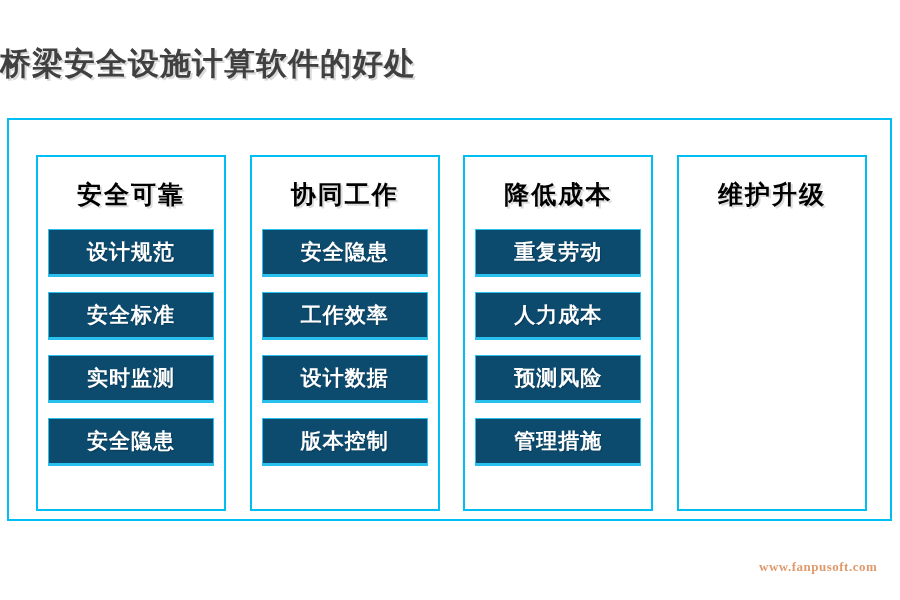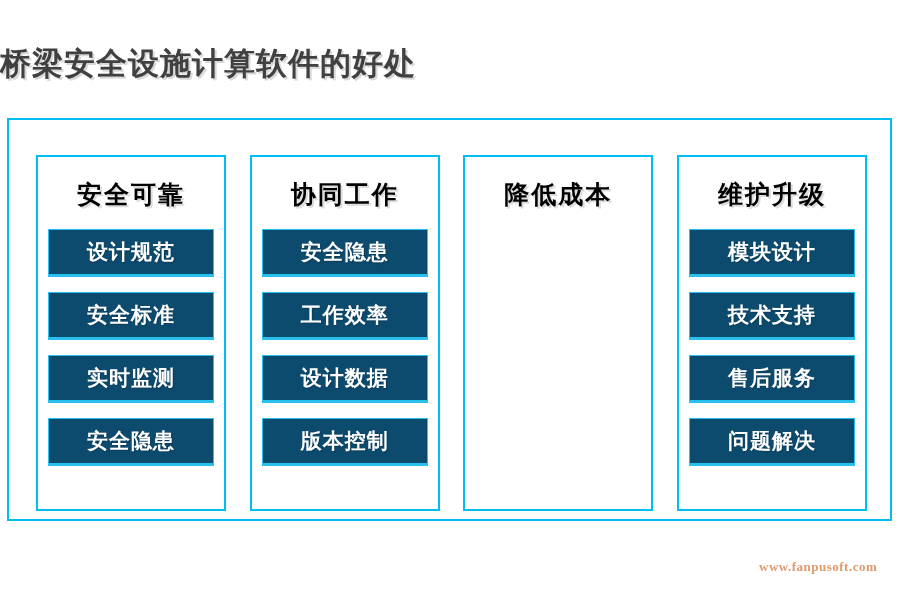--- a/index.html
+++ b/index.html
@@ -170,30 +170,30 @@
       <div class="item-list">
         <div class="item-box">安全隐患</div>
         <div class="item-box">工作效率</div>
         <div class="item-box">设计数据</div>
         <div class="item-box">版本控制</div>
       </div>
     </div>
 
     <div class="column">
       <div class="column-header">降低成本</div>
+      <div class="item-list">
+        <div class="item-box">重复劳动</div>
+        <div class="item-box">人力成本</div>
+        <div class="item-box">预测风险</div>
+        <div class="item-box">管理措施</div>
+      </div>
     </div>
 
     <div class="column">
       <div class="column-header">维护升级</div>
-      <div class="item-list">
-        <div class="item-box">模块设计</div>
-        <div class="item-box">技术支持</div>
-        <div class="item-box">售后服务</div>
-        <div class="item-box">问题解决</div>
-      </div>
     </div>
 
   </div>
 </div>
 
 <div id="brand">
   <div id="brand-url">www.fanpusoft.com</div>
 </div>
 
 </body></html>

